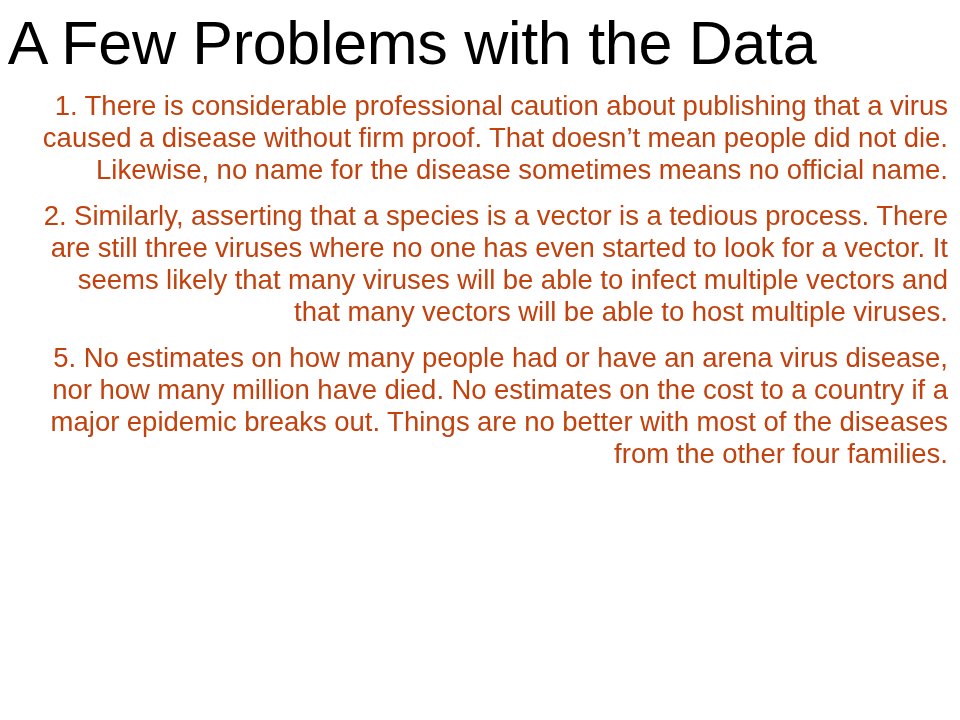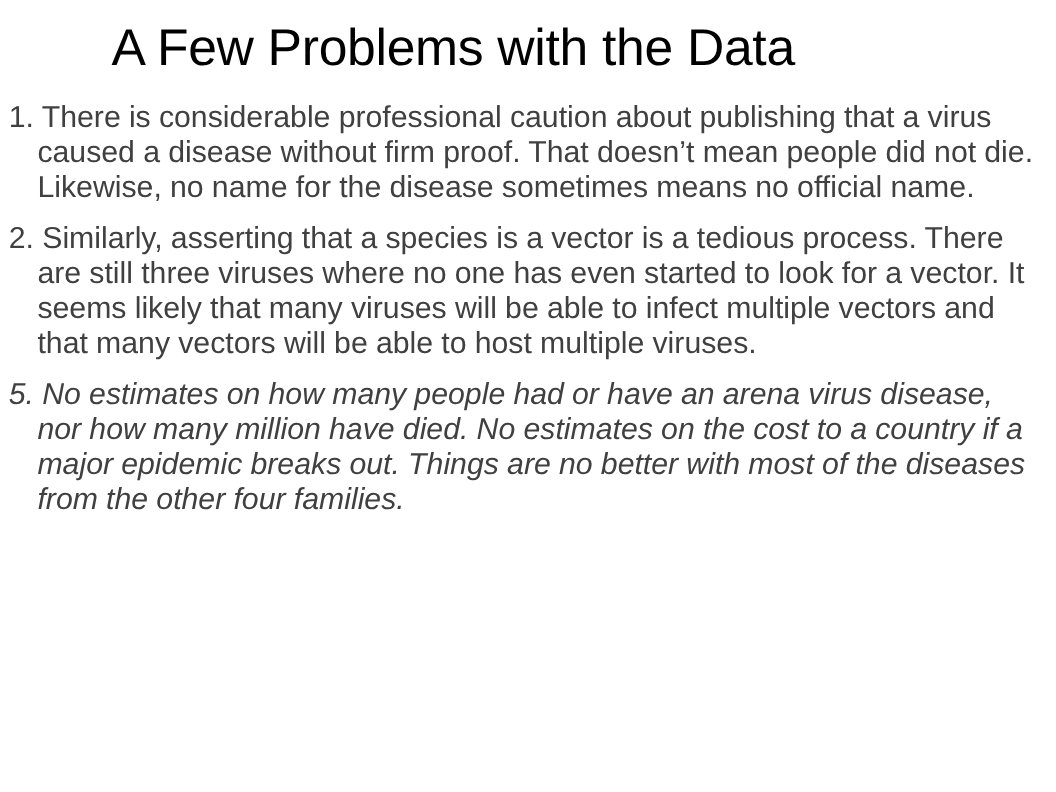--- a/index.html
+++ b/index.html
@@ -20,50 +20,49 @@
     height: 720px;
     background: #ffffff;
     box-sizing: border-box;
   }
   .slide-title {
     position: absolute;
     top: 8px;
     left: 0;
     width: 824px;
     text-align: center;
-    font-size: 47px;
+    font-size: 61px;
     line-height: 70px;
     font-weight: normal;
     letter-spacing: -0.3px;
     color: #000000;
     white-space: nowrap;
     margin: 0;
   }
   .body-list {
     position: absolute;
     top: 90px;
     left: 8px;
     width: 940px;
     margin: 0;
     padding: 0;
     list-style: none;
   }
   .list-item {
     font-size: 27.5px;
     line-height: 32px;
-    color: #404040;
+    color: #c2410c;
     margin: 0 0 14px 0;
     padding-left: 26px;
     text-indent: -26px;
-    text-align: left;
+    text-align: right;
     word-spacing: -0.2px;
   }
   .list-item:last-child {
     margin-bottom: 0;
-    font-style: italic;
   }
   .item-num {
     
   }
   .item-text {
   }
 </style>
 </head>
 <body>
 

